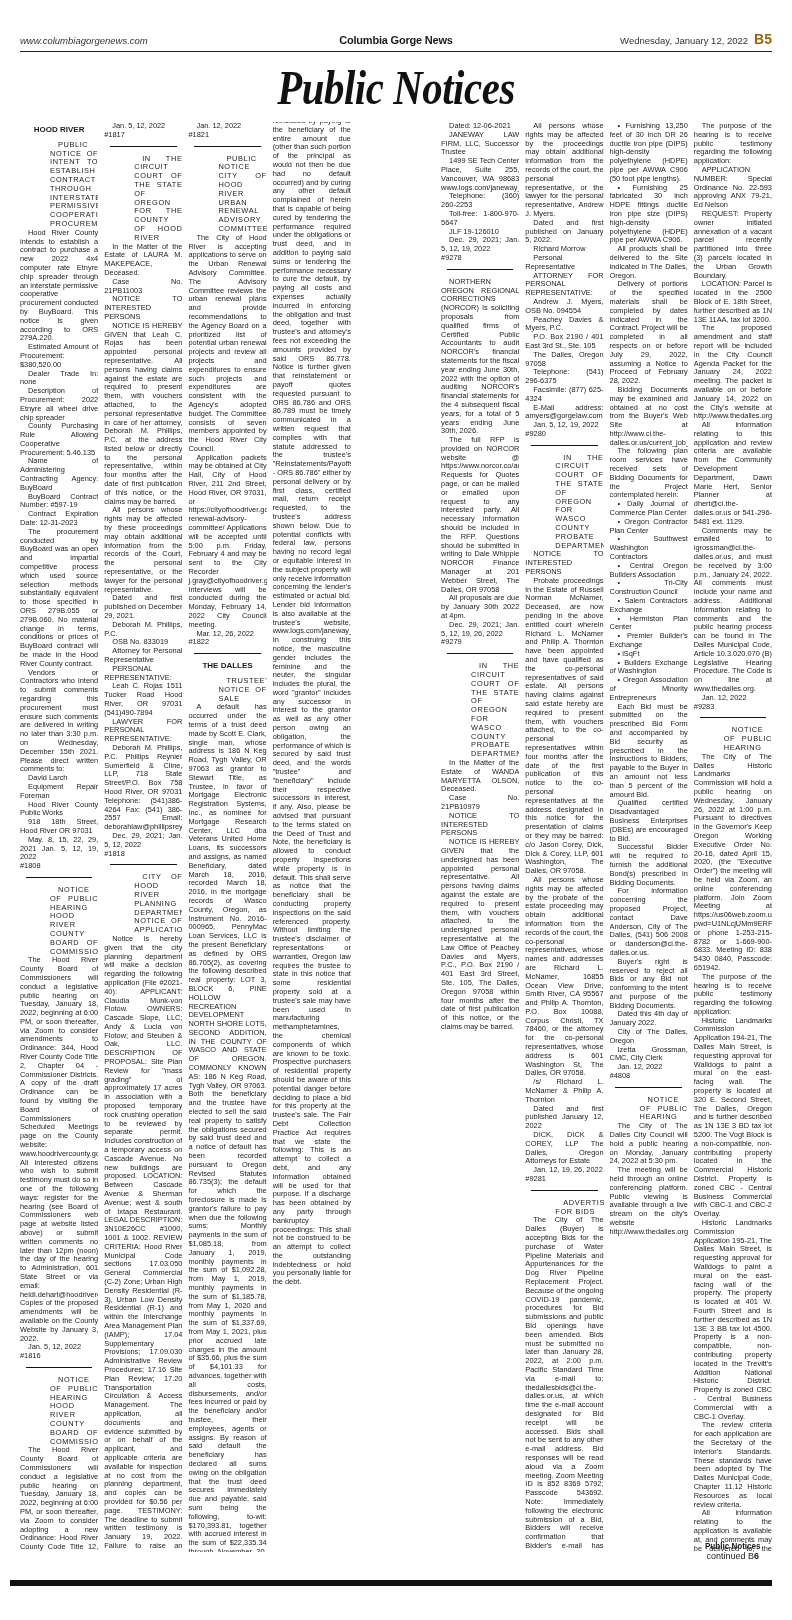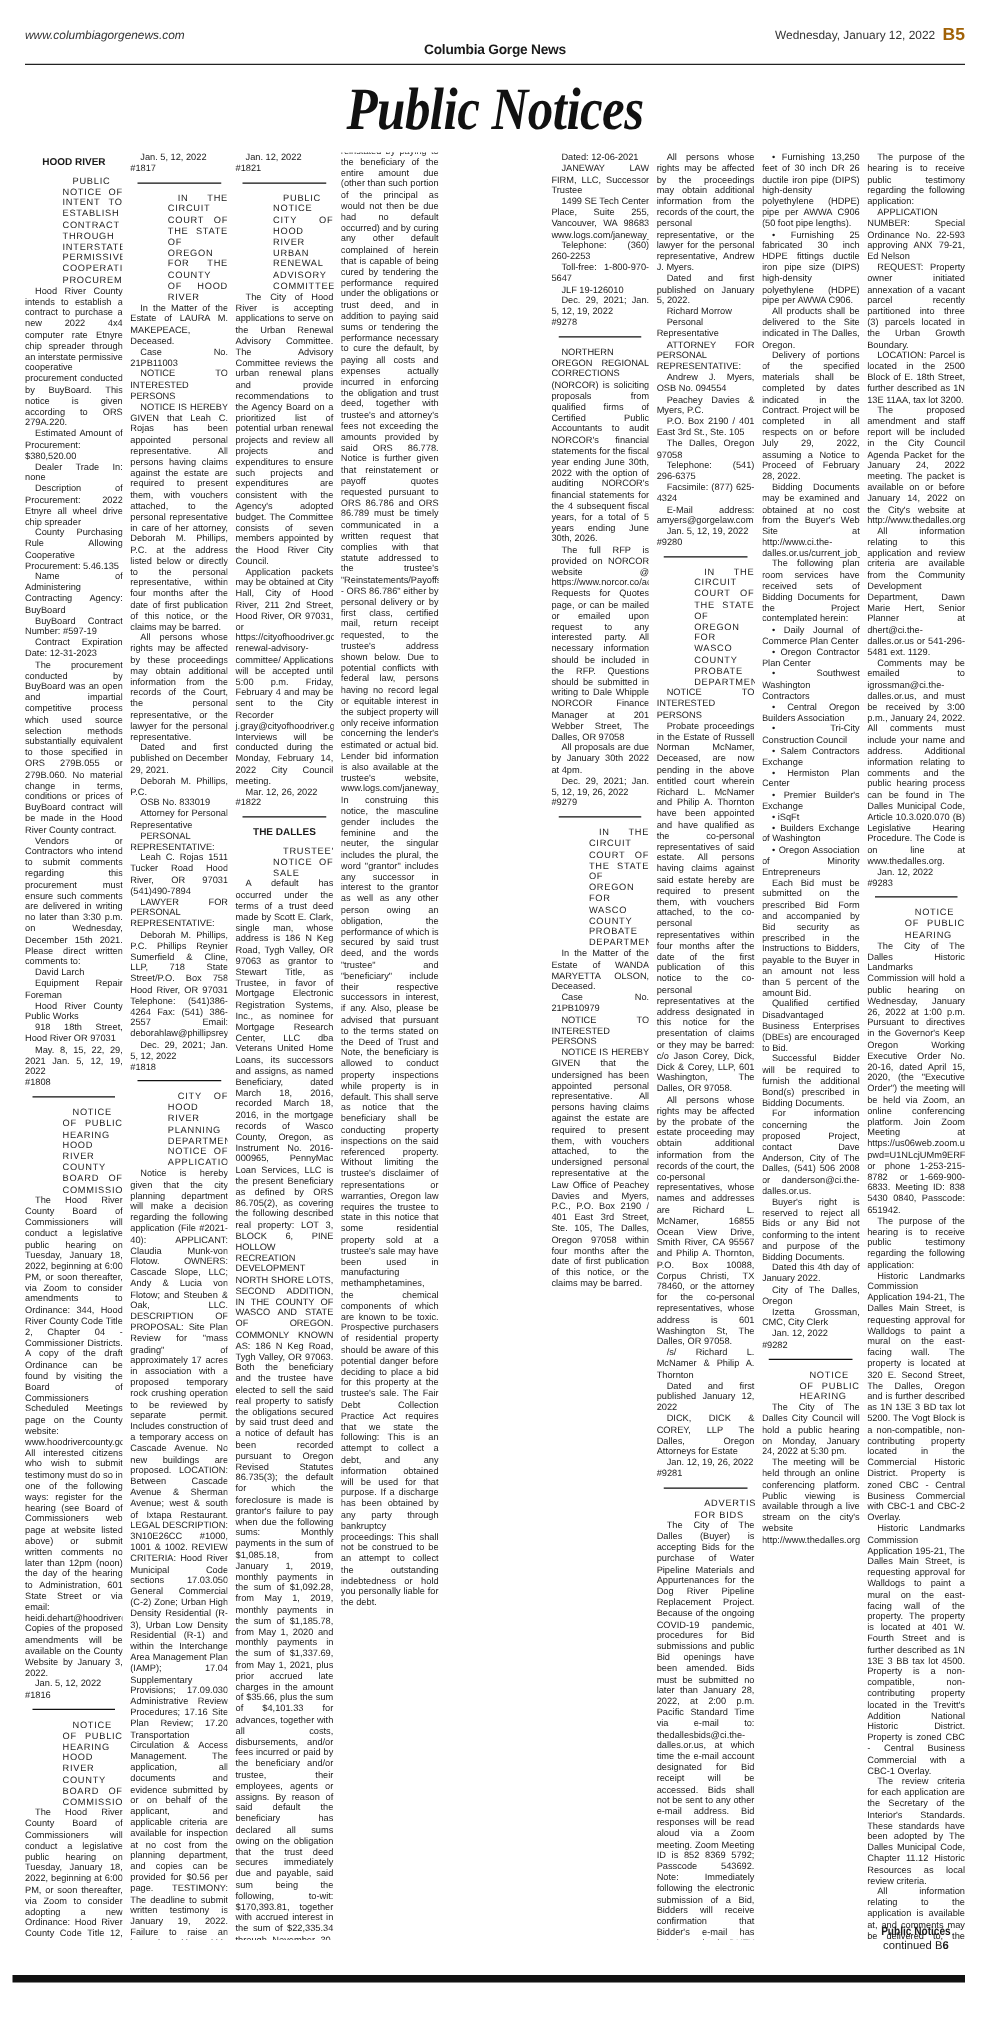--- a/index.html
+++ b/index.html
@@ -1,18 +1,18 @@
 <!DOCTYPE html>
 <html><head>
 <meta charset="utf-8">
 <style>
   * { box-sizing: border-box; margin: 0; padding: 0; }
   html, body { width: 792px; height: 1620px; background: #ffffff; overflow: hidden; }
   body { font-family: "Liberation Sans", sans-serif; color: #1a1a1a; position: relative; }
-  .masthead { position: absolute; left: 20px; right: 20px; top: 28px; height: 24px; border-bottom: 1.5px solid #222; display: flex; align-items: flex-end; justify-content: space-between; padding-bottom: 17px; }
+  .masthead { position: absolute; left: 20px; right: 20px; top: 28px; height: 24px; border-bottom: 1.5px solid #222; display: flex; align-items: flex-end; justify-content: space-between; padding-bottom: 5px; }
   .mh-url { font-size: 9.5px; font-style: italic; color: #333; }
   .mh-title { font-size: 11px; font-weight: bold; position: absolute; left: 50%; transform: translateX(-50%); bottom: 5px; letter-spacing: -0.2px; }
   .mh-right { font-size: 9.5px; color: #333; display: flex; align-items: flex-end; gap: 6px; margin-top: 30px; }
   .mh-page { font-size: 14px; font-weight: bold; color: #a16207; line-height: 14px; }
   .section-title { position: absolute; top: 60px; left: 0; right: 0; text-align: center; font-family: "Liberation Serif", serif; font-style: italic; font-size: 48px; color: #111; letter-spacing: -0.5px; transform: scaleX(0.85); }
   .columns { position: absolute; top: 122px; left: 20px; right: 20px; height: 1430px; display: grid; grid-template-columns: repeat(9, 1fr); column-gap: 6px; }
   .col { font-size: 7.4px; line-height: 8.8px; text-align: justify; overflow: hidden; hyphens: auto; }
   .col p { text-indent: 8px; }
   .region { text-align: center; font-weight: bold; font-size: 8px; margin: 4px 0 6px; }
   .nh { text-indent: 8px; letter-spacing: 0.6px; margin-left: 30px; }
@@ -213,21 +213,21 @@
     <p>Each Bid must be submitted on the prescribed Bid Form and accompanied by Bid security as prescribed in the Instructions to Bidders, payable to the Buyer in an amount not less than 5 percent of the amount Bid.</p>
     <p>Qualified certified Disadvantaged Business Enterprises (DBEs) are encouraged to Bid.</p>
     <p>Successful Bidder will be required to furnish the additional Bond(s) prescribed in Bidding Documents.</p>
     <p>For information concerning the proposed Project, contact Dave Anderson, City of The Dalles, (541) 506 2008 or danderson@ci.the-dalles.or.us.</p>
     <p>Buyer's right is reserved to reject all Bids or any Bid not conforming to the intent and purpose of the Bidding Documents.</p>
     <p>Dated this 4th day of January 2022.</p>
     <p>City of The Dalles, Oregon</p>
     <p>Izetta Grossman, CMC, City Clerk</p>
     <p></p>
     <p class="date">Jan. 12, 2022</p>
-    <div class="ref">#9282</div>
+    <div class="ref">#4808</div>
     <div class="rule"></div>
     <div>
       <p class="nh">NOTICE OF PUBLIC HEARING</p>
       <p>The City of The Dalles City Council will hold a public hearing on Monday, January 24, 2022 at 5:30 pm.</p>
       <p>The meeting will be held through an online conferencing platform. Public viewing is available through a live stream on the city's website http://www.thedalles.org/Live_Streaming.</p>
     </div>
   </div>
 
   <div class="col">
     <p>The purpose of the hearing is to receive public testimony regarding the following application:</p>

